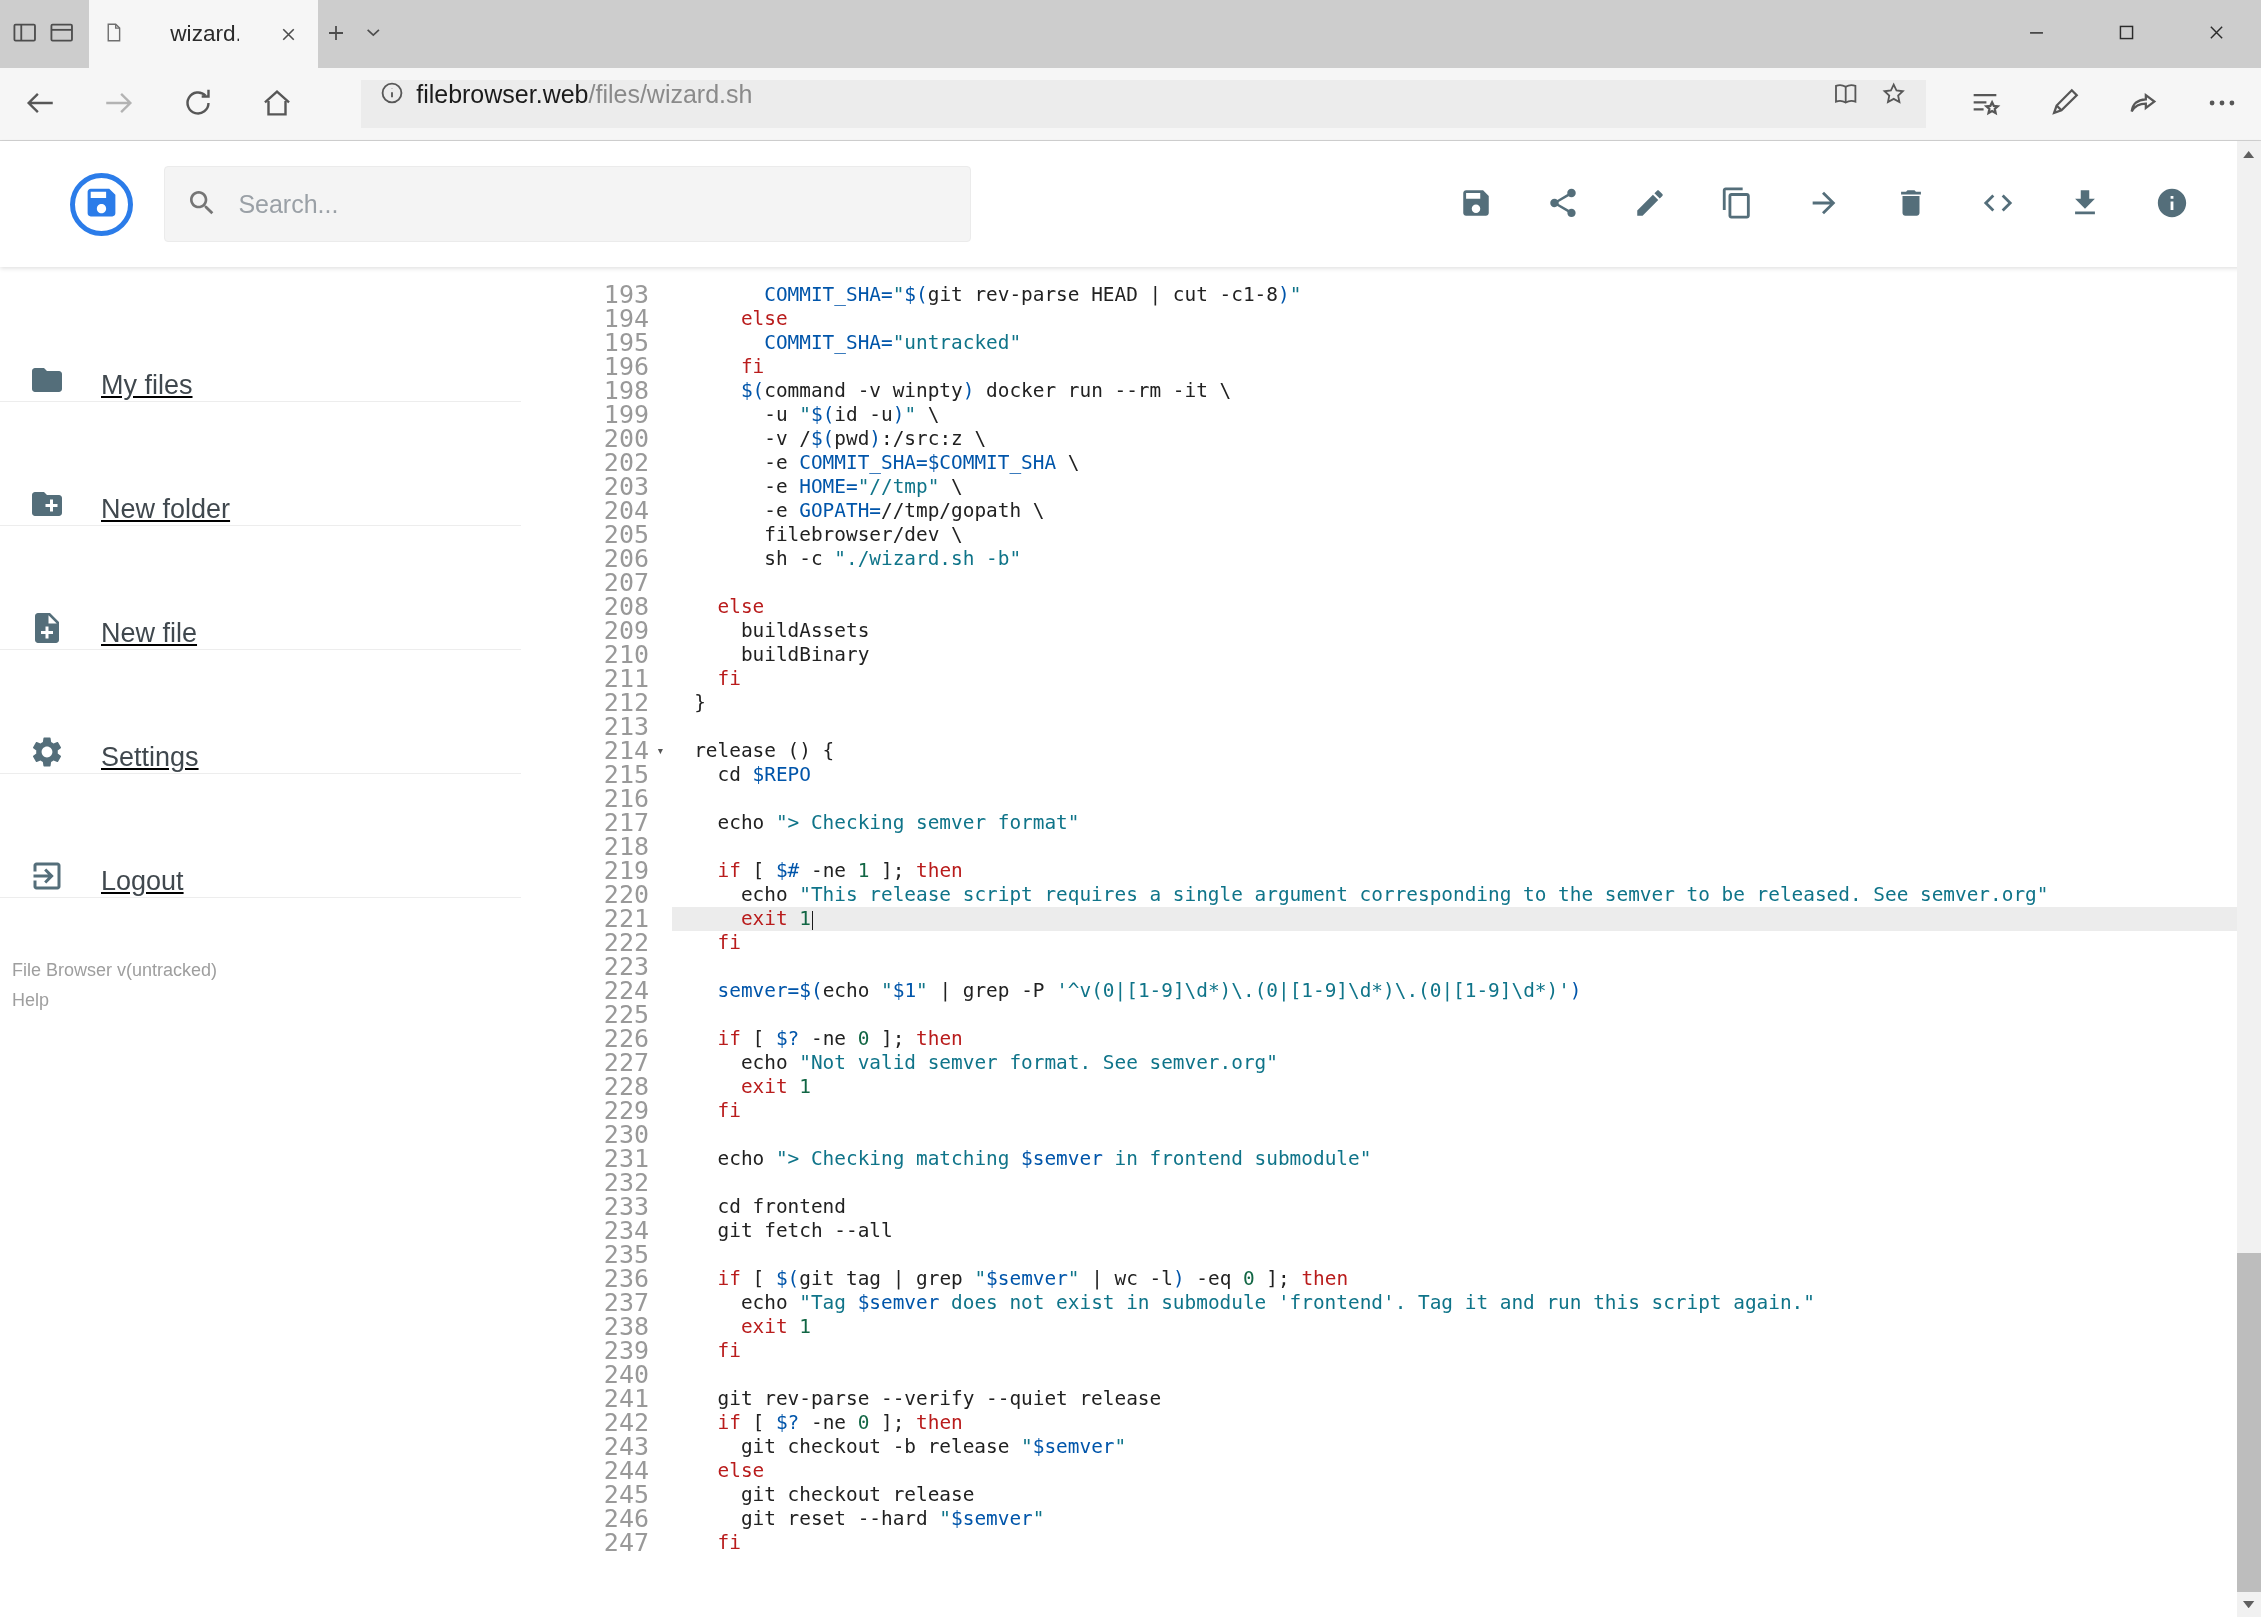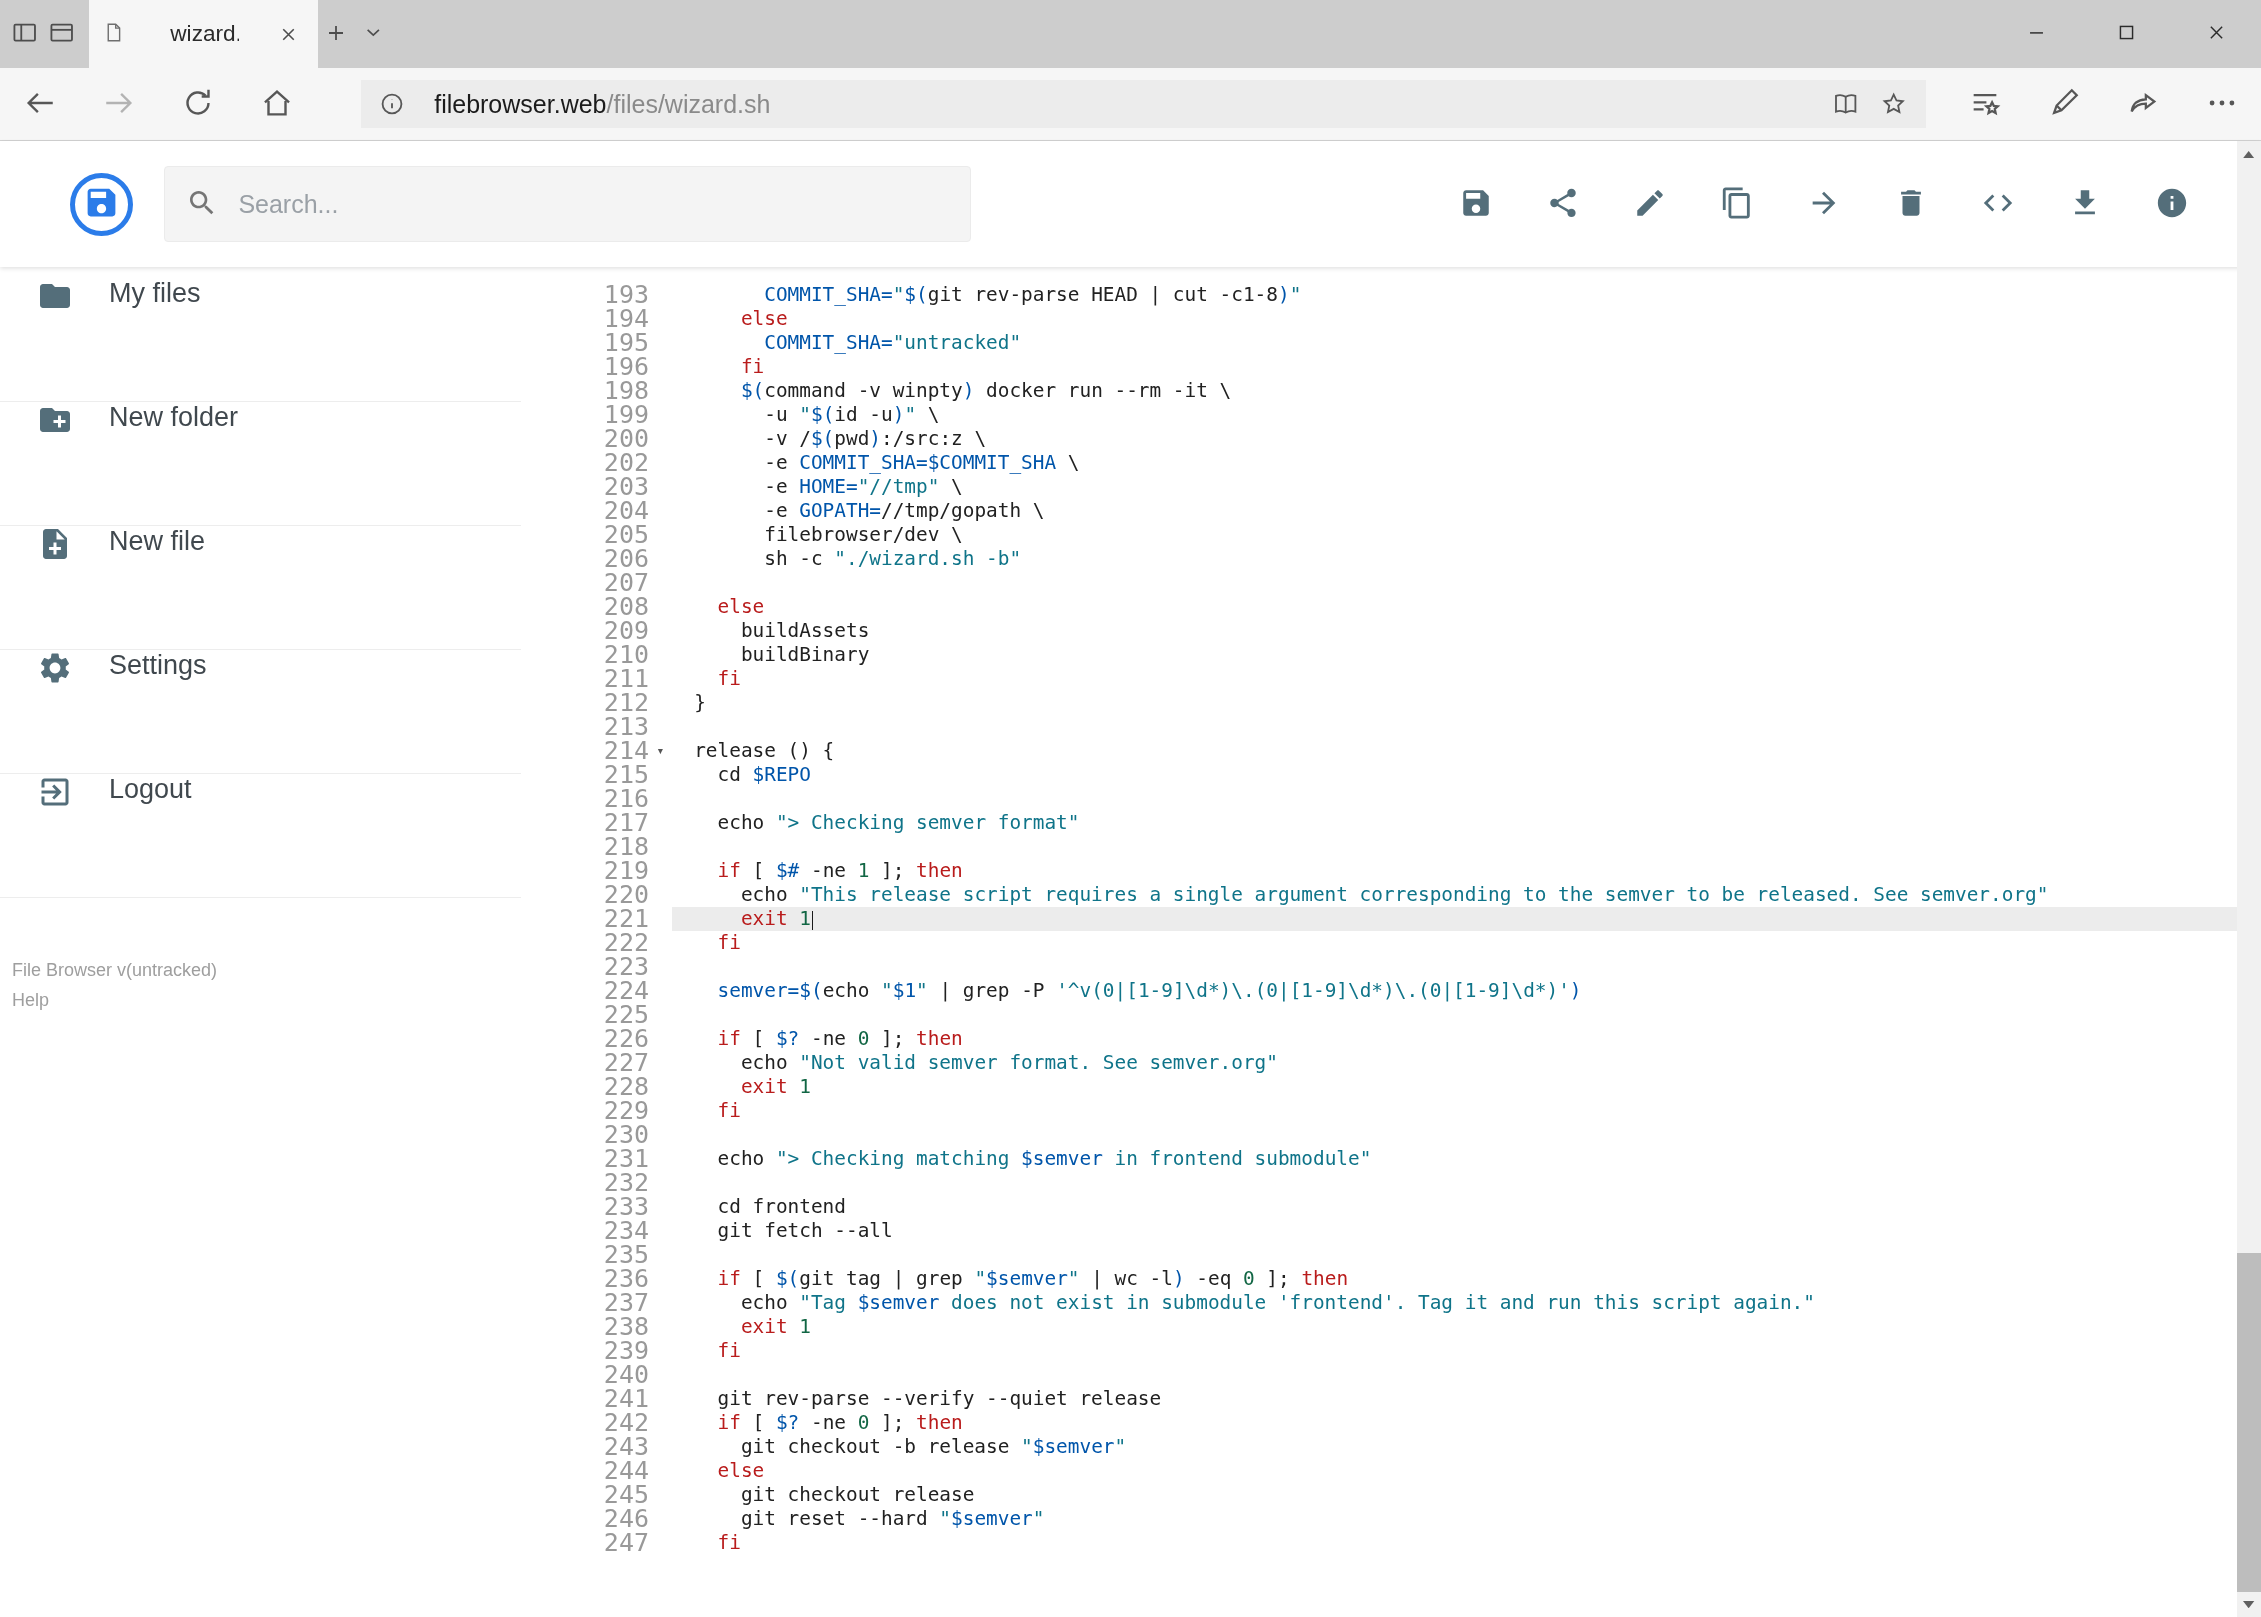--- a/index.html
+++ b/index.html
@@ -13,40 +13,40 @@
   .strip-btn { width:37px; height:68px; display:flex; align-items:center; justify-content:center; cursor:pointer; }
   .strip-btn:first-child { margin-left:6.5px; }
   .tab { width:229px; height:68px; background:#f6f6f6; display:flex; align-items:center; padding:0 14.5px; margin-left:8px;gap:35px; }
   .tab-title { font-size:22.6px; color:#2b2b2b; margin-left:11.3px; flex:1; white-space:nowrap; overflow:hidden; }
   .tab-close { display:flex; align-items:center; justify-content:center; width:29px; height:29px; cursor:pointer; }
   .win-controls { margin-left:auto; display:flex; height:68px; }
   .win-btn { width:90px; height:68px; display:flex; align-items:center; justify-content:center; cursor:pointer; }
 
   .navbar { height:73px; background:#f6f6f6; border-bottom:0.8px solid #d2d2d2; display:flex; align-items:center; }
   .nav-btn { width:79px; height:72px; display:flex; align-items:center; justify-content:center; cursor:pointer; }
-  .addressbar { flex:1; height:48px; background:#ececec; margin:0 19.4px 0 45px; display:flex; align-items:center; padding:0 18px; gap:26px; }
+  .addressbar { flex:1; height:48px; background:#ececec; margin:0 19.4px 0 45px; display:flex; align-items:flex-start; padding:0 18px; gap:8px; }
   .url { font-size:25px; white-space:nowrap; margin-left:3.2px; }
   .url-host { color:#1b1b1b; }
   .url-path { color:#8a8a8a; }
   .addr-right { margin-left:auto; display:flex; gap:21px; align-items:center; }
   .addr-icon { display:flex; align-items:center; justify-content:center; cursor:pointer; }
 
   
   .app { position:relative; height:1477px; background:#fff; }
   .app-header { height:126px; background:#fff; display:flex; align-items:center; box-shadow:0 1.6px 4.8px rgba(0,0,0,0.14); position:relative; z-index:2;padding-left:43px; }
   .logo { width:63px; height:63px; border:5.7px solid #2b7ce9; border-radius:50%; margin-left:27.4px; display:flex; align-items:center; justify-content:center; flex:none; background:#fff; }
   .searchbox { width:807px; height:76px; background:#f4f4f4; border:0.8px solid #ebebeb; border-radius:4px; margin-left:31px; display:flex; align-items:center; padding:0 21px; gap:18px; }
   .searchbox input { flex:1; border:0; outline:none; background:transparent; font-size:25px; color:#333; font-family:"Liberation Sans", sans-serif; }
   .searchbox input::placeholder { color:#9aa0a6; }
   .action-bar { margin-left:auto; margin-right:71px; display:flex; gap:50px; }
   .action-btn { width:37px; height:37px; display:flex; align-items:center; justify-content:center; cursor:pointer; }
 
   .app-body { display:flex; height:1351px; }
   .sidebar { width:521px; flex:none; padding-top:11.3px; }
-  .side-item { height:124px; display:flex; align-items:flex-start; gap:36px; padding-left:37px; border-bottom:0.8px solid #ededed; cursor:pointer; }
+  .side-item { height:124px; display:flex; align-items:flex-end; gap:36px; padding-left:29px; border-bottom:0.8px solid #ededed; cursor:pointer;text-decoration:underline; }
   .side-label { font-size:27px; color:#40484e; }
   .side-footer { margin-top:57px; padding-left:12px; font-size:18px; color:#9e9e9e; line-height:30px; }
   .side-footer .help { cursor:pointer; }
 
   
   .editor { flex:1; padding-top:16px; overflow:hidden; font-family:"DejaVu Sans Mono", monospace; font-size:19.4px; background:#fff; }
   .code-line { display:flex; height:24px; white-space:pre; }
   .ln { width:128px; flex:none; text-align:right; color:#999; font-size:25px; line-height:24px; }
   .fold { width:22.6px; flex:none; text-align:center; color:#555; font-size:13px; line-height:24px; }
   .code { flex:1; line-height:24px; padding-left:22.6px; color:#212121; }

